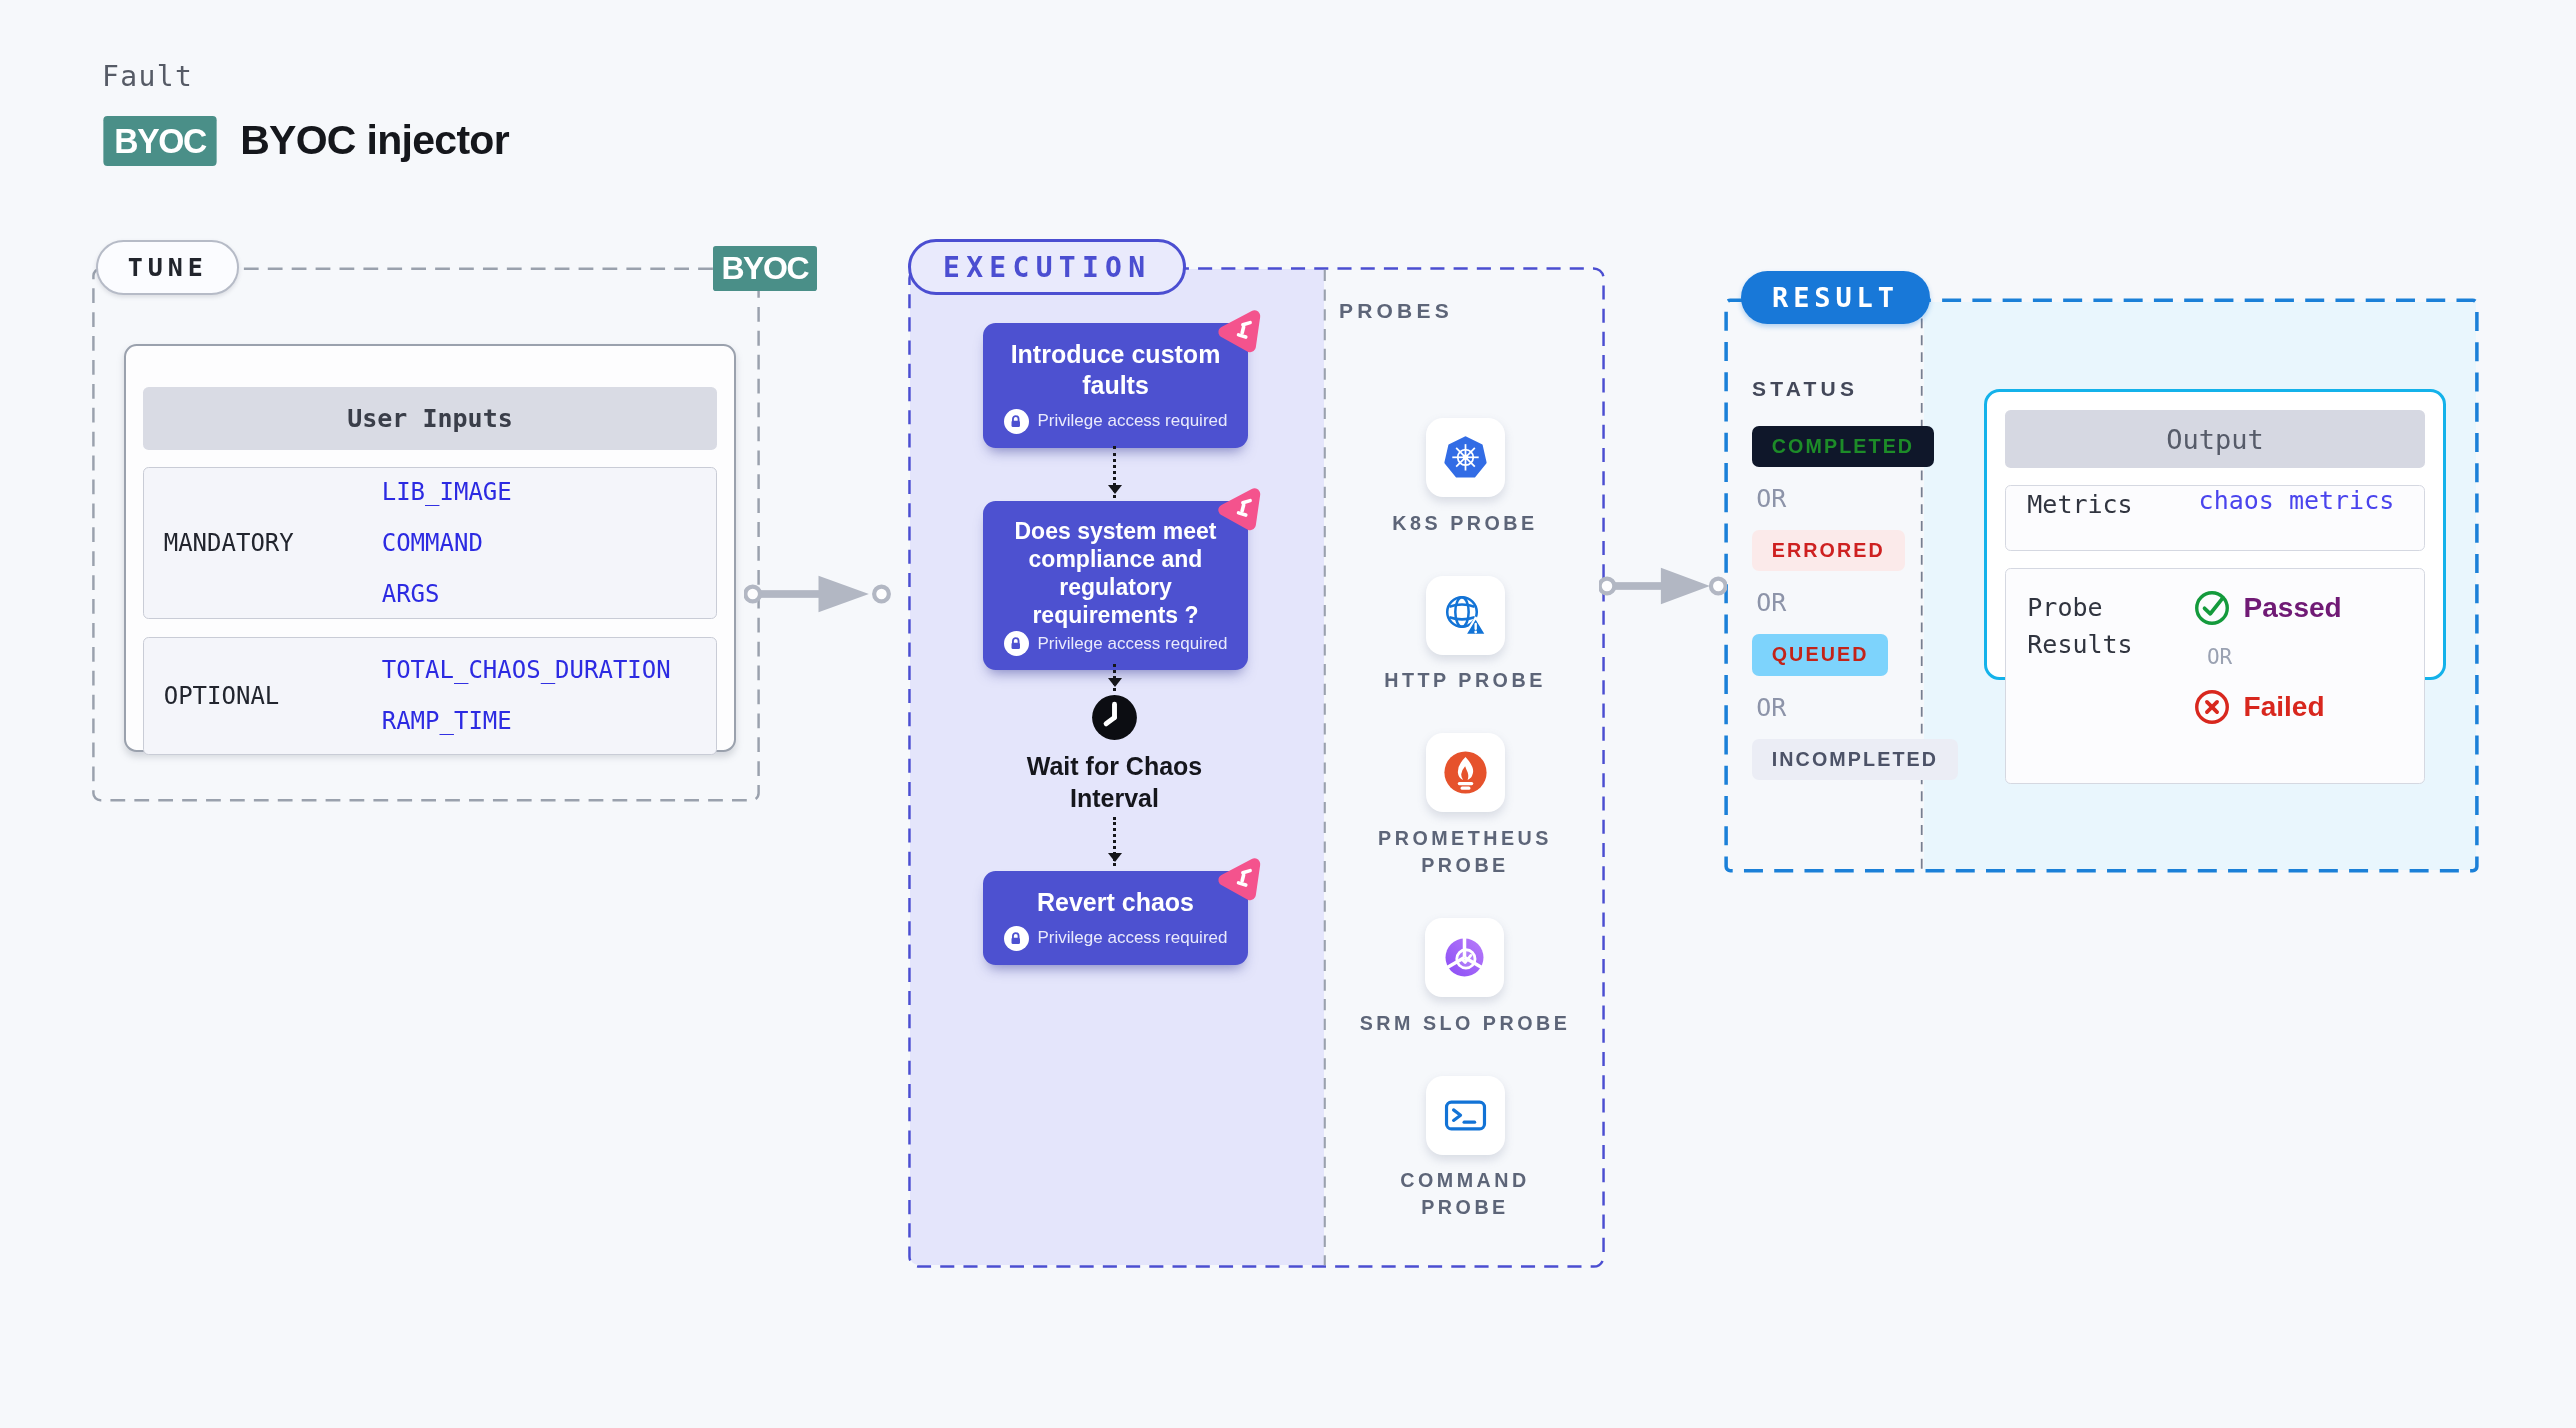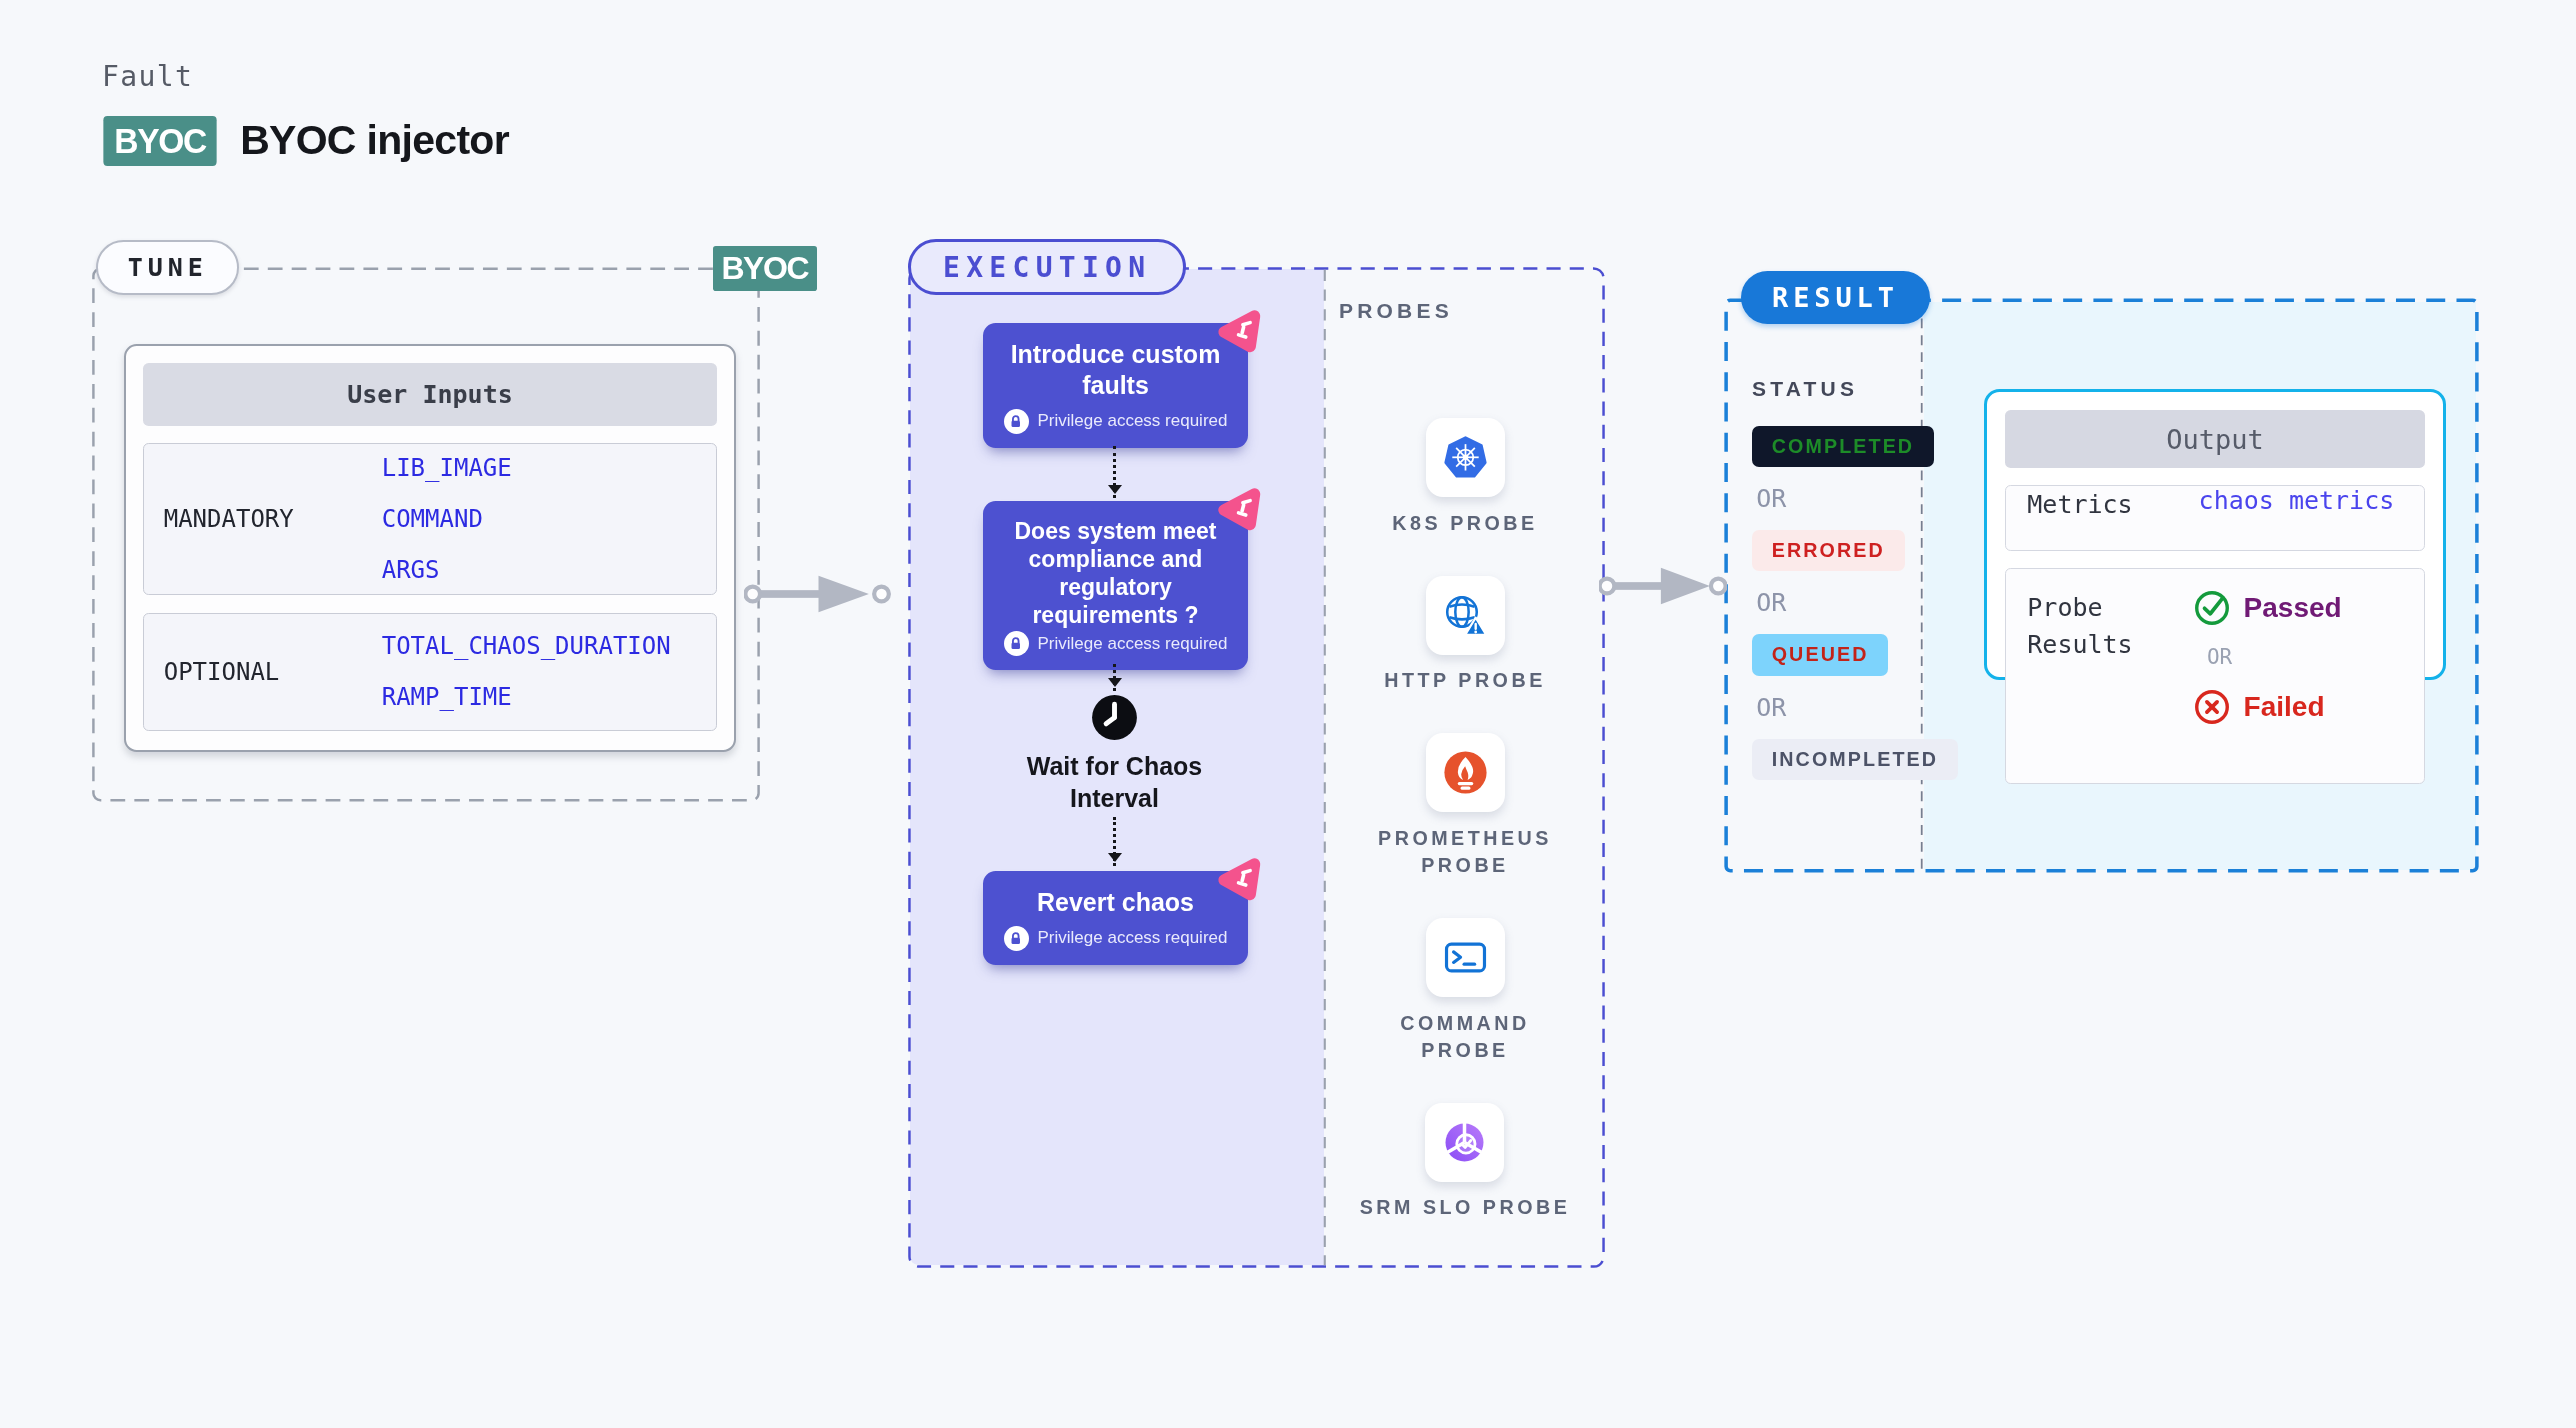--- a/index.html
+++ b/index.html
@@ -26,21 +26,21 @@
                border:2.1px solid #b6bbc7; color:#22252d; font-size:25px; letter-spacing:4.9px;
                box-shadow:0 2.1px 4.2px rgba(90,95,110,.18); }
   .corner-byoc { position:absolute; left:621px; top:-21px; height:45px; display:flex; align-items:center;
                  background:#4a8f88; color:#fff; font-weight:bold; font-size:32px; letter-spacing:-1.4px;
                  padding:0 8.4px; border-radius:2.8px; z-index:6; }
   .ui-card { position:absolute; left:32px; top:77px; width:612px; height:408px; background:#fdfdfe;
              border:2.1px solid #9aa1ad; border-radius:12.7px; padding:17px; 
              box-shadow:0 4.2px 7px rgba(120,126,140,.28); }
   .ui-header { background:#d9dbe4; border-radius:5.6px; height:63px; display:flex; align-items:center;
                justify-content:center; font-family:"DejaVu Sans Mono",monospace; font-size:25px;
-               font-weight:600; color:#3a3e49; margin-bottom:17px; }
+               font-weight:600; color:#3a3e49; margin-bottom:17px;margin-top:24px; }
   .ui-row { border:1.4px solid #c9ccd6; background:#f4f5fa; border-radius:5.6px; display:flex;
             padding:12.7px 19.7px; margin-bottom:18.3px; }
   .ui-row-label { flex:0 0 218px; align-self:center; font-family:"DejaVu Sans Mono",monospace;
                   font-size:24px; color:#22252e; }
   .ui-values { display:flex; flex-direction:column; justify-content:center; }
   .ui-value { font-family:"DejaVu Sans Mono",monospace; font-size:24px; color:#2c2ae2; line-height:51px; }
 
   
   .arrow-svg { position:absolute; z-index:4; }
 
@@ -299,48 +299,48 @@
             <rect x="21" y="45.5" width="22" height="4.5" rx="2.2" fill="#fff"></rect>
             <rect x="25" y="52" width="14" height="4.5" rx="2.2" fill="#fff"></rect>
           </svg>
         </div>
         <div class="probe-name">PROMETHEUS PROBE</div>
       </div>
 
       <div class="probe-item">
         <div class="probe-card">
           <svg width="45" height="45" viewBox="0 0 64 64">
-            <rect x="5" y="13" width="54" height="38" rx="7" fill="none" stroke="#1273d6" stroke-width="4.5"></rect>
-            <path d="M15 24 L25 31.5 L15 39" fill="none" stroke="#1273d6" stroke-width="4.5" stroke-linecap="round" stroke-linejoin="round"></path>
-            <line x1="30" y1="41.5" x2="45" y2="41.5" stroke="#1273d6" stroke-width="4.5" stroke-linecap="round"></line>
-          </svg>
-        </div>
-        <div class="probe-name">COMMAND PROBE</div>
-      </div>
-
-      <div class="probe-item">
-        <div class="probe-card">
-          <svg width="45" height="45" viewBox="0 0 64 64">
             <defs>
               <linearGradient id="srmg" x1="0" y1="1" x2="1" y2="0">
                 <stop offset="0" stop-color="#8a4df5"></stop>
                   <stop offset="1" stop-color="#b87bfa"></stop>
               </linearGradient>
             </defs>
             <circle cx="32" cy="32" r="27" fill="url(#srmg)"></circle>
             <g stroke="#fff" stroke-width="5">
               <line x1="32" y1="32" x2="32" y2="4"></line>
               <line x1="32" y1="32" x2="8" y2="46"></line>
               <line x1="32" y1="32" x2="56" y2="46"></line>
             </g>
             <circle cx="34" cy="34" r="13" fill="rgba(255,255,255,.15)" stroke="#fff" stroke-width="4"></circle>
             <path d="M28 34 L33 39 L41 29" fill="none" stroke="#fff" stroke-width="4" stroke-linecap="round" stroke-linejoin="round"></path>
           </svg>
         </div>
         <div class="probe-name">SRM SLO PROBE</div>
+      </div>
+
+      <div class="probe-item">
+        <div class="probe-card">
+          <svg width="45" height="45" viewBox="0 0 64 64">
+            <rect x="5" y="13" width="54" height="38" rx="7" fill="none" stroke="#1273d6" stroke-width="4.5"></rect>
+            <path d="M15 24 L25 31.5 L15 39" fill="none" stroke="#1273d6" stroke-width="4.5" stroke-linecap="round" stroke-linejoin="round"></path>
+            <line x1="30" y1="41.5" x2="45" y2="41.5" stroke="#1273d6" stroke-width="4.5" stroke-linecap="round"></line>
+          </svg>
+        </div>
+        <div class="probe-name">COMMAND PROBE</div>
       </div>
 
     </div>
   </div>
 
   <svg class="arrow-svg" style="left:1599px; top:565px;" width="128" height="42" viewBox="0 0 182 60">
     <rect x="18" y="24.5" width="76" height="11" fill="#b2b7c3"></rect>
     <polygon points="88,4 88,56 158,30" fill="#b2b7c3"></polygon>
     <circle cx="11" cy="30" r="10.5" fill="#fdfdfe" stroke="#b2b7c3" stroke-width="6"></circle>
     <circle cx="170" cy="30" r="10.5" fill="#fdfdfe" stroke="#b2b7c3" stroke-width="6"></circle>

